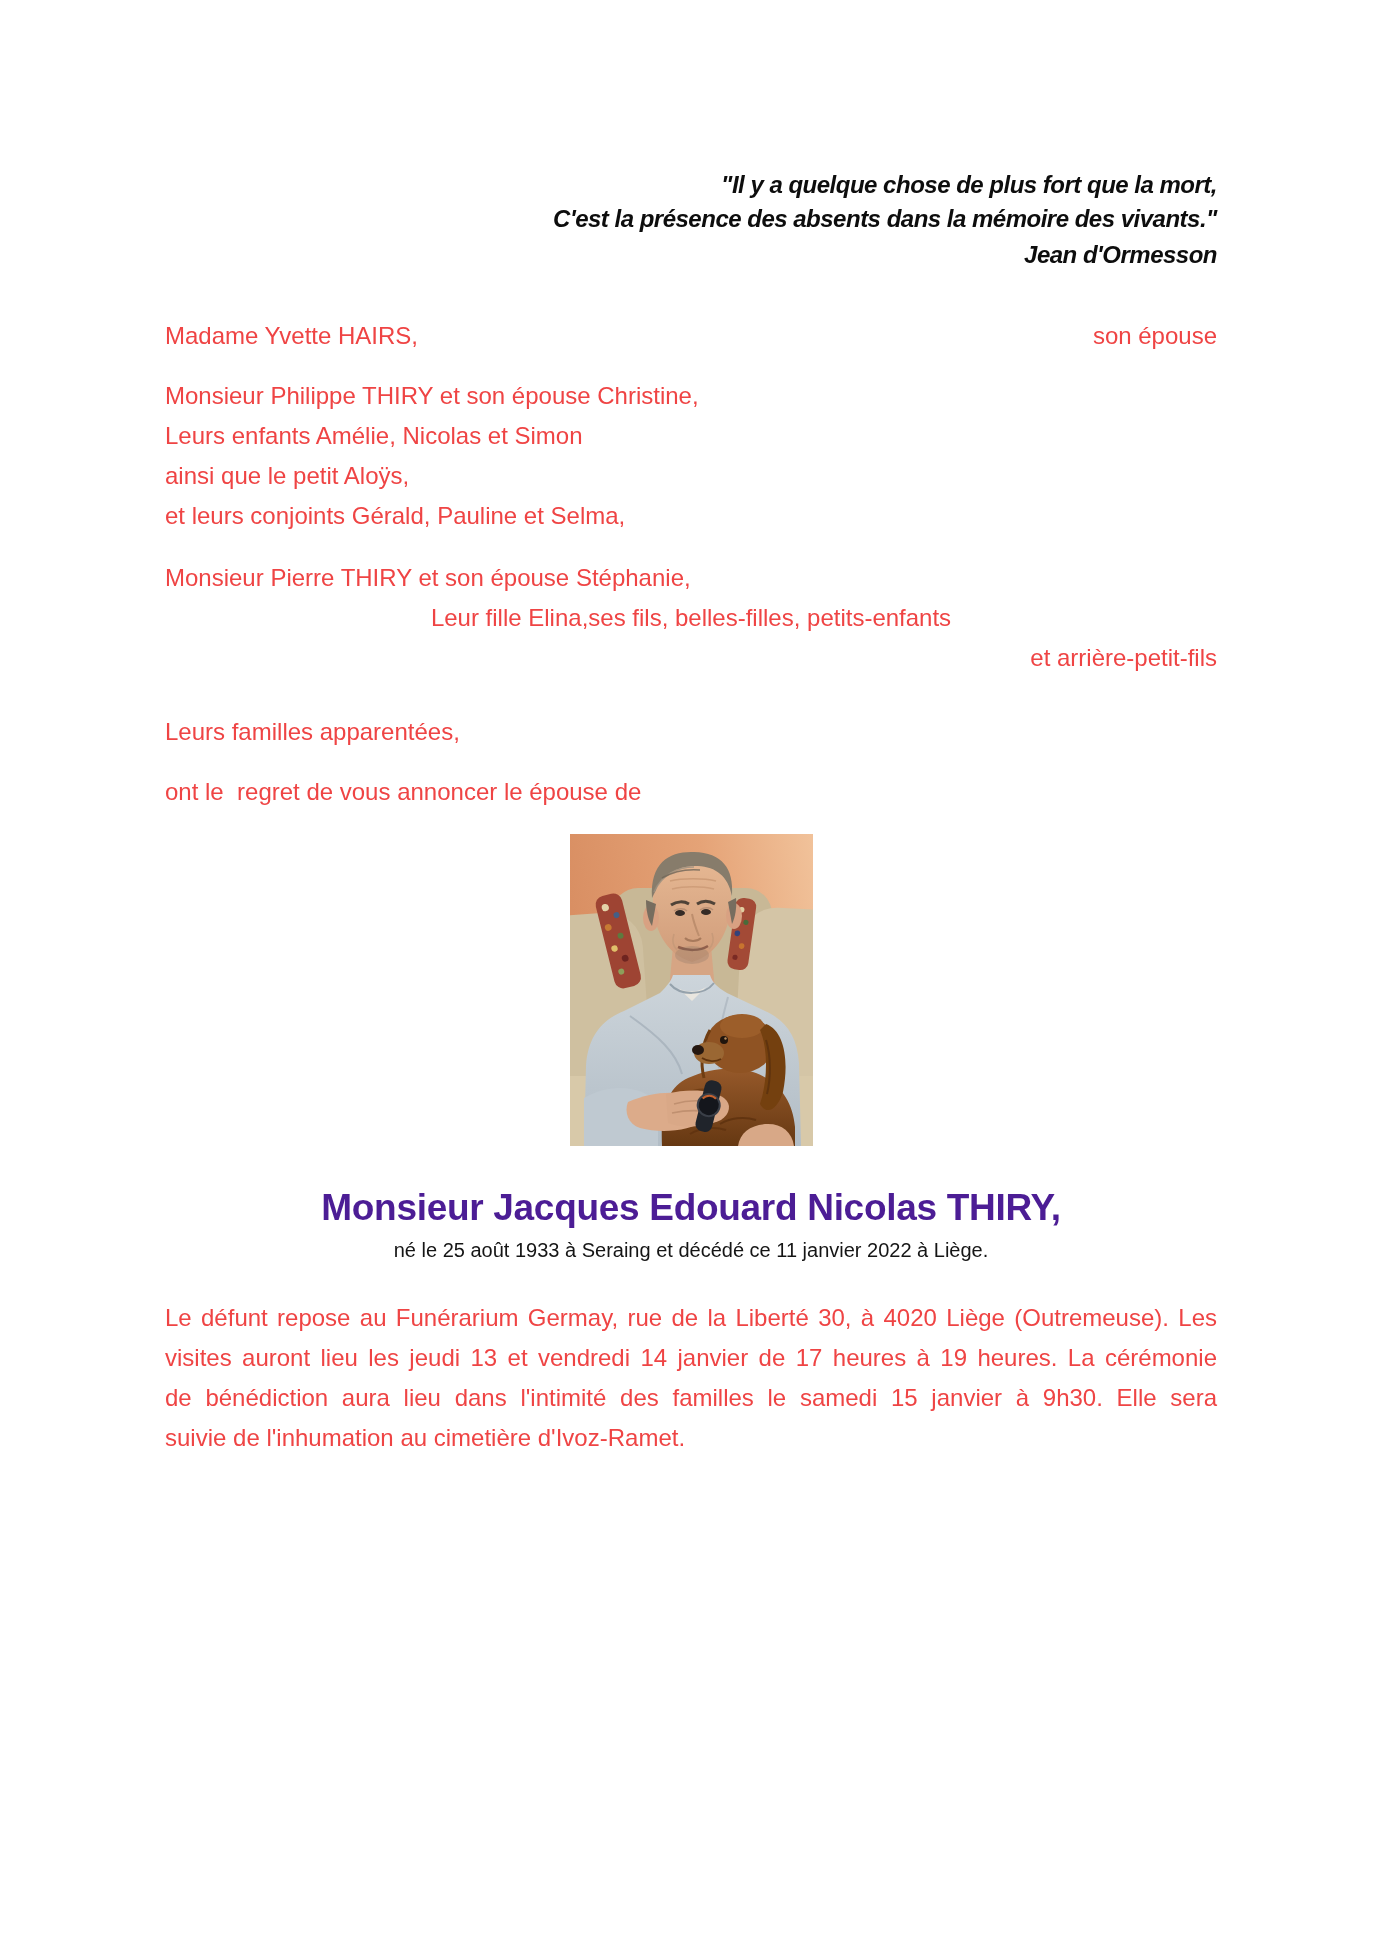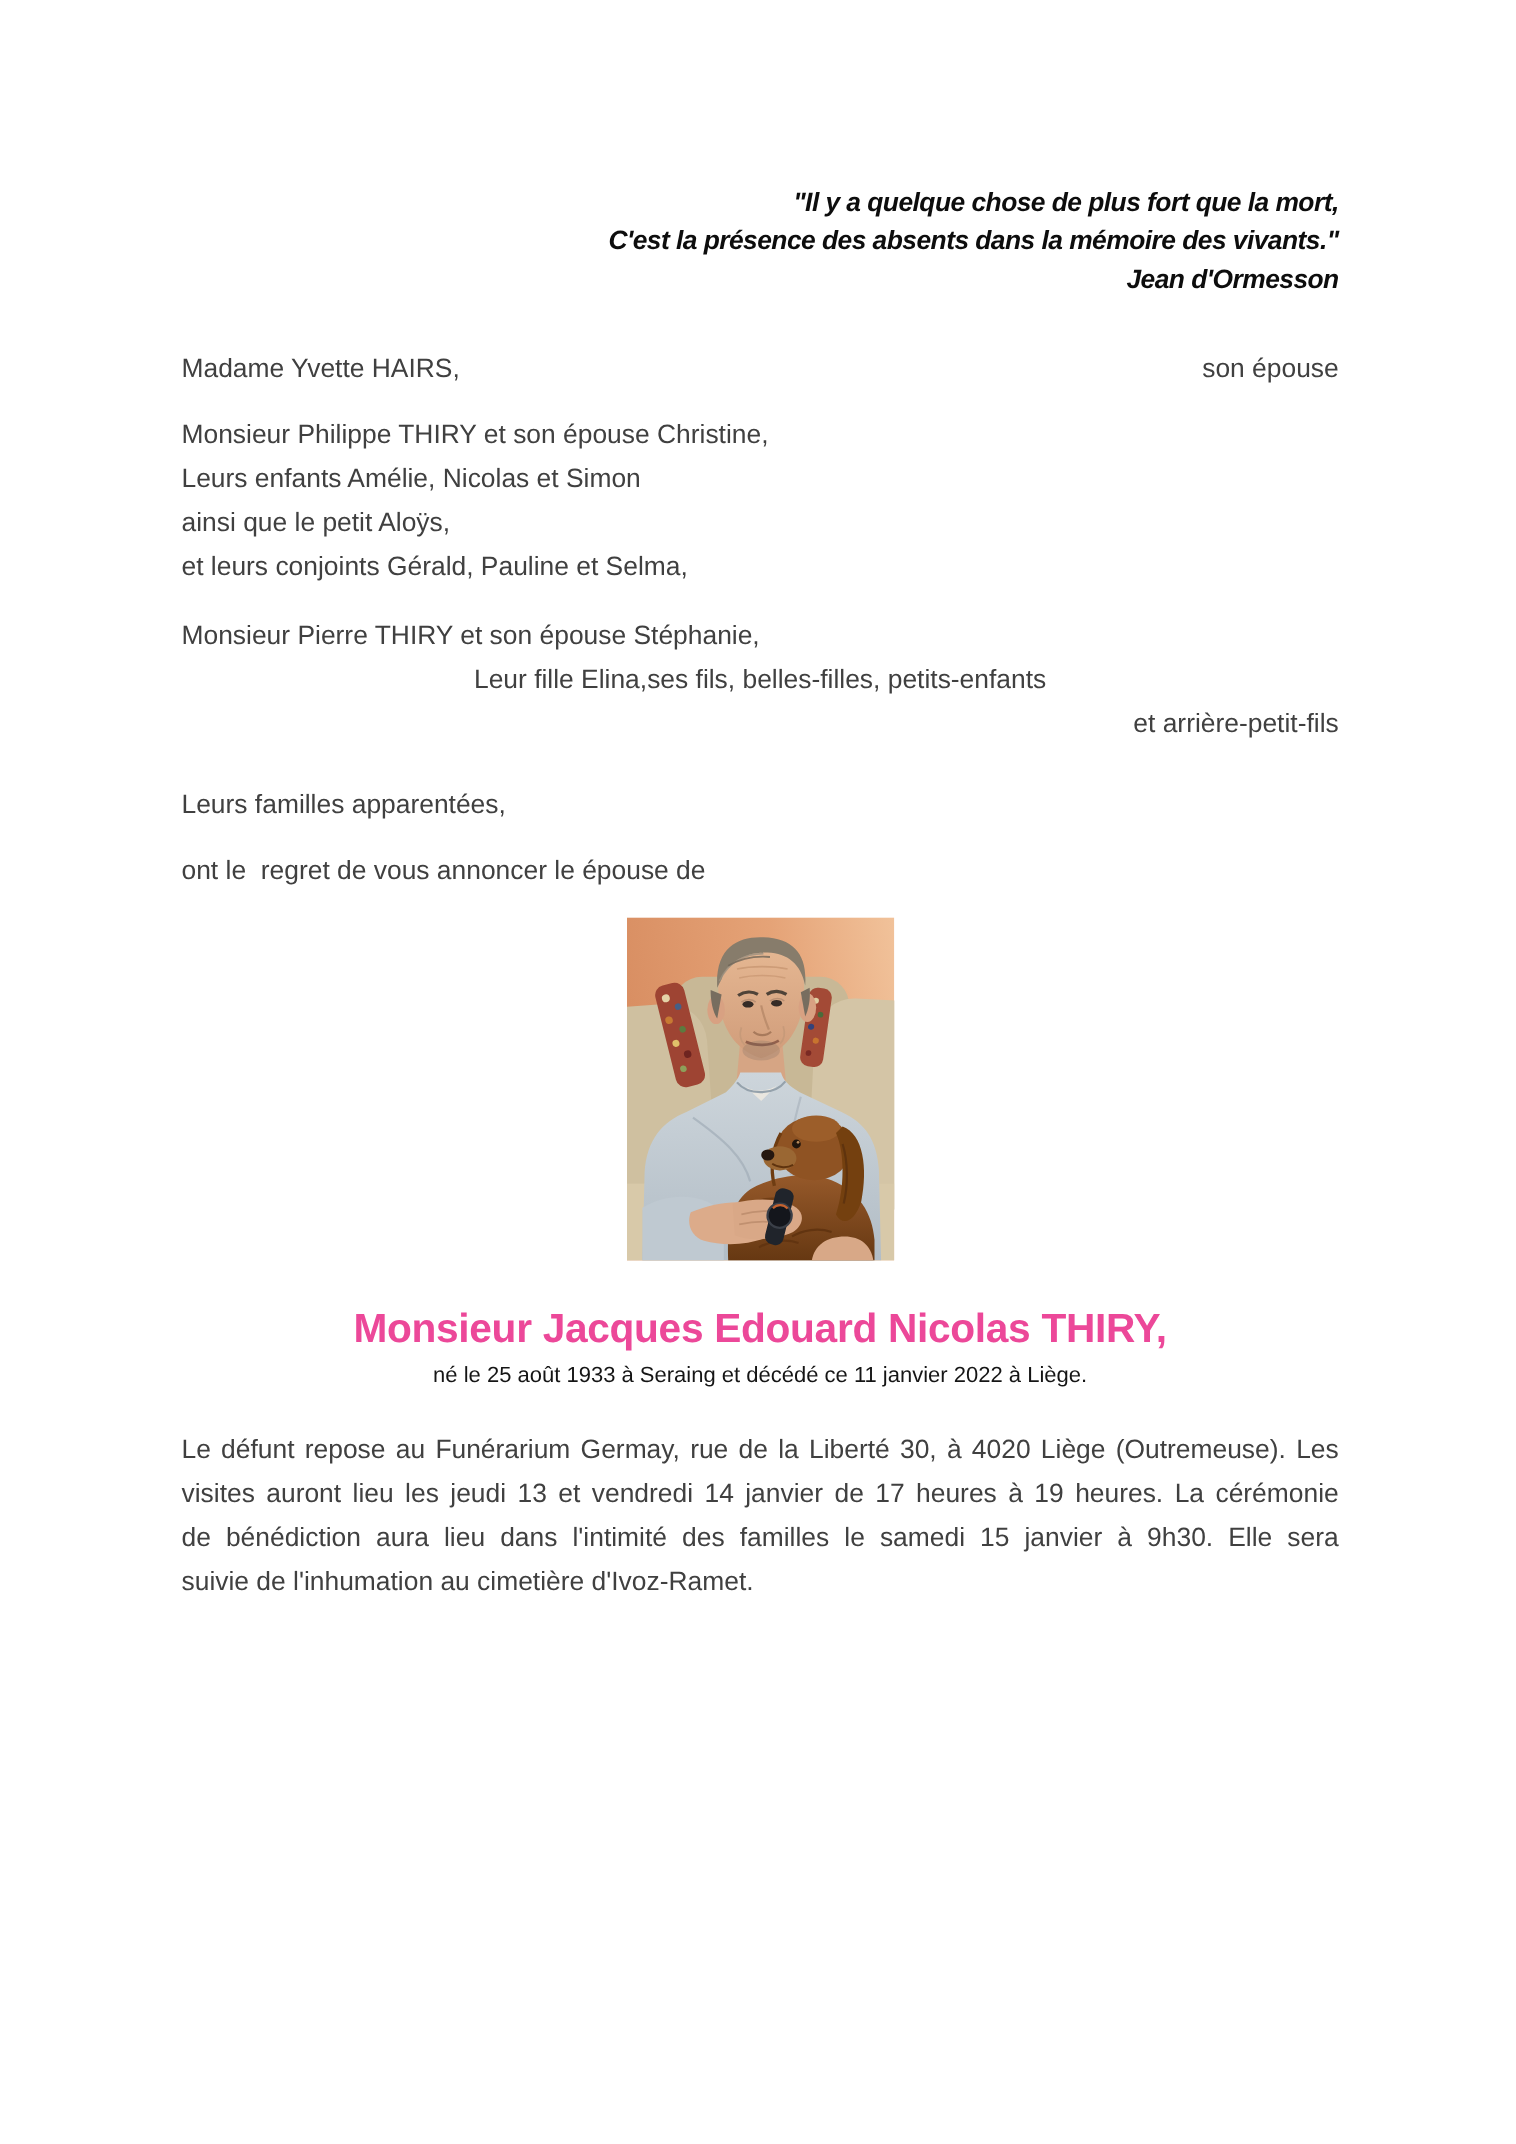--- a/index.html
+++ b/index.html
@@ -22,21 +22,21 @@
     text-align:right;
     font-size:24px;
     line-height:34px;
     font-weight:bold;
     font-style:italic;
     letter-spacing:-0.5px;
     color:#0d0d0d;
   }
   .quote .attribution { margin-top:2px; }
   
-  .bodytxt { font-size:24px; line-height:40px; color:#404040; }
+  .bodytxt { font-size:24px; line-height:40px; color:#ef4444; }
   .it { }
   .spouse-row {
     margin-top:44px;
     display:flex;
     justify-content:space-between;
     align-items:baseline;
   }
   .block1 { margin-top:20px; }
   .block2 { margin-top:22px; }
   .split { display:flex; justify-content:center; align-items:baseline; }
@@ -50,21 +50,21 @@
   }
   .photo-wrap svg { display:block; width:243px; height:312px; }
   
   .deceased-name {
     margin-top:38px;
     text-align:center;
     font-size:37px;
     line-height:48px;
     font-weight:bold;
     letter-spacing:-0.3px;
-    color:#ec4899;
+    color:#4c1d95;
   }
   .deceased-dates {
     text-align:center;
     font-size:20px;
     line-height:36px;
   }
   
   .funeral { margin-top:30px; }
   .funeral .jline { text-align:justify; text-align-last:justify; }
   .funeral .lastline { text-align:left; }

